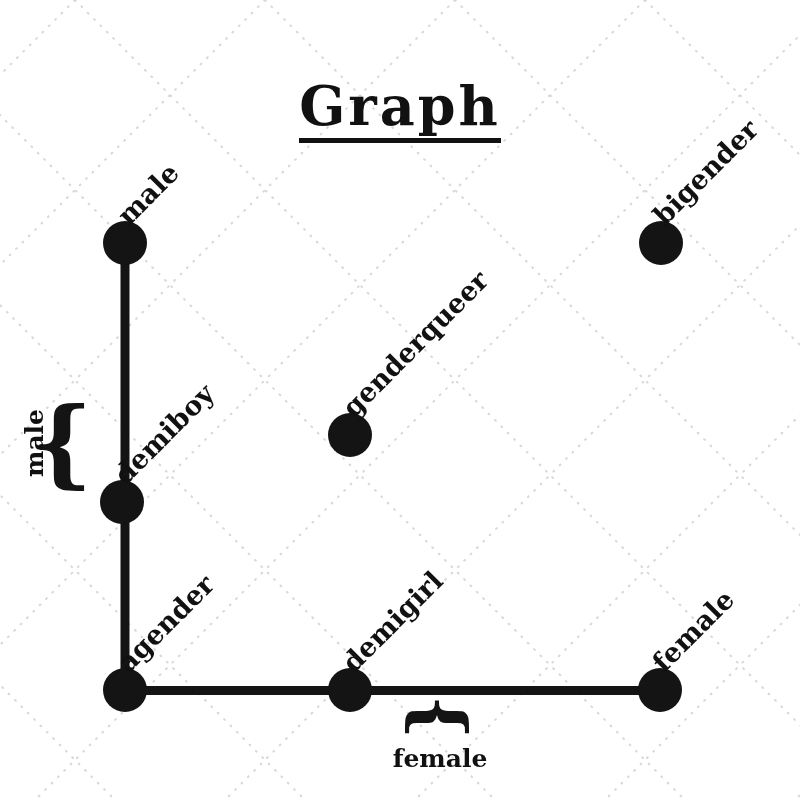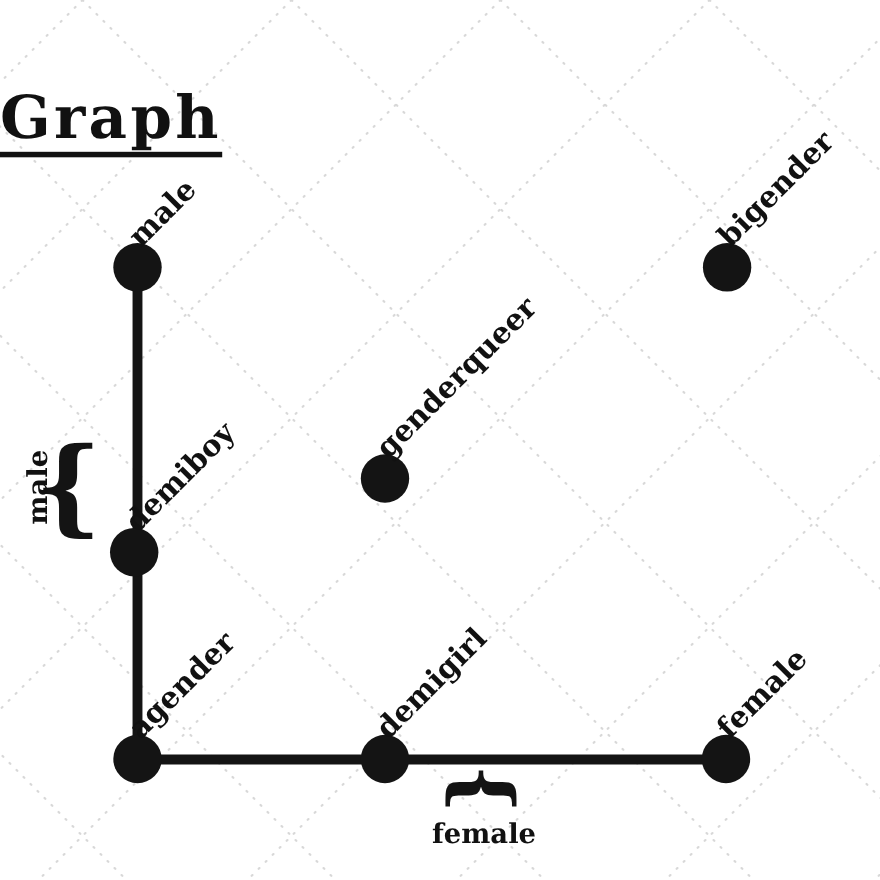--- a/index.html
+++ b/index.html
@@ -26,21 +26,21 @@
     stroke: #d8d8d8;
     stroke-width: 2;
     stroke-dasharray: 1 8;
     stroke-linecap: round;
   }
   .chart-title {
     position: absolute;
     top: 78px;
     left: 0;
     right: 0;
-    text-align: left;
+    text-align: center;
     margin: 0;
     font-size: 0;
   }
   .chart-title span {
     display: inline-block;
     font-family: "DejaVu Serif", serif;
     font-weight: bold;
     font-size: 54px;
     letter-spacing: 3px;
     color: #111111;

